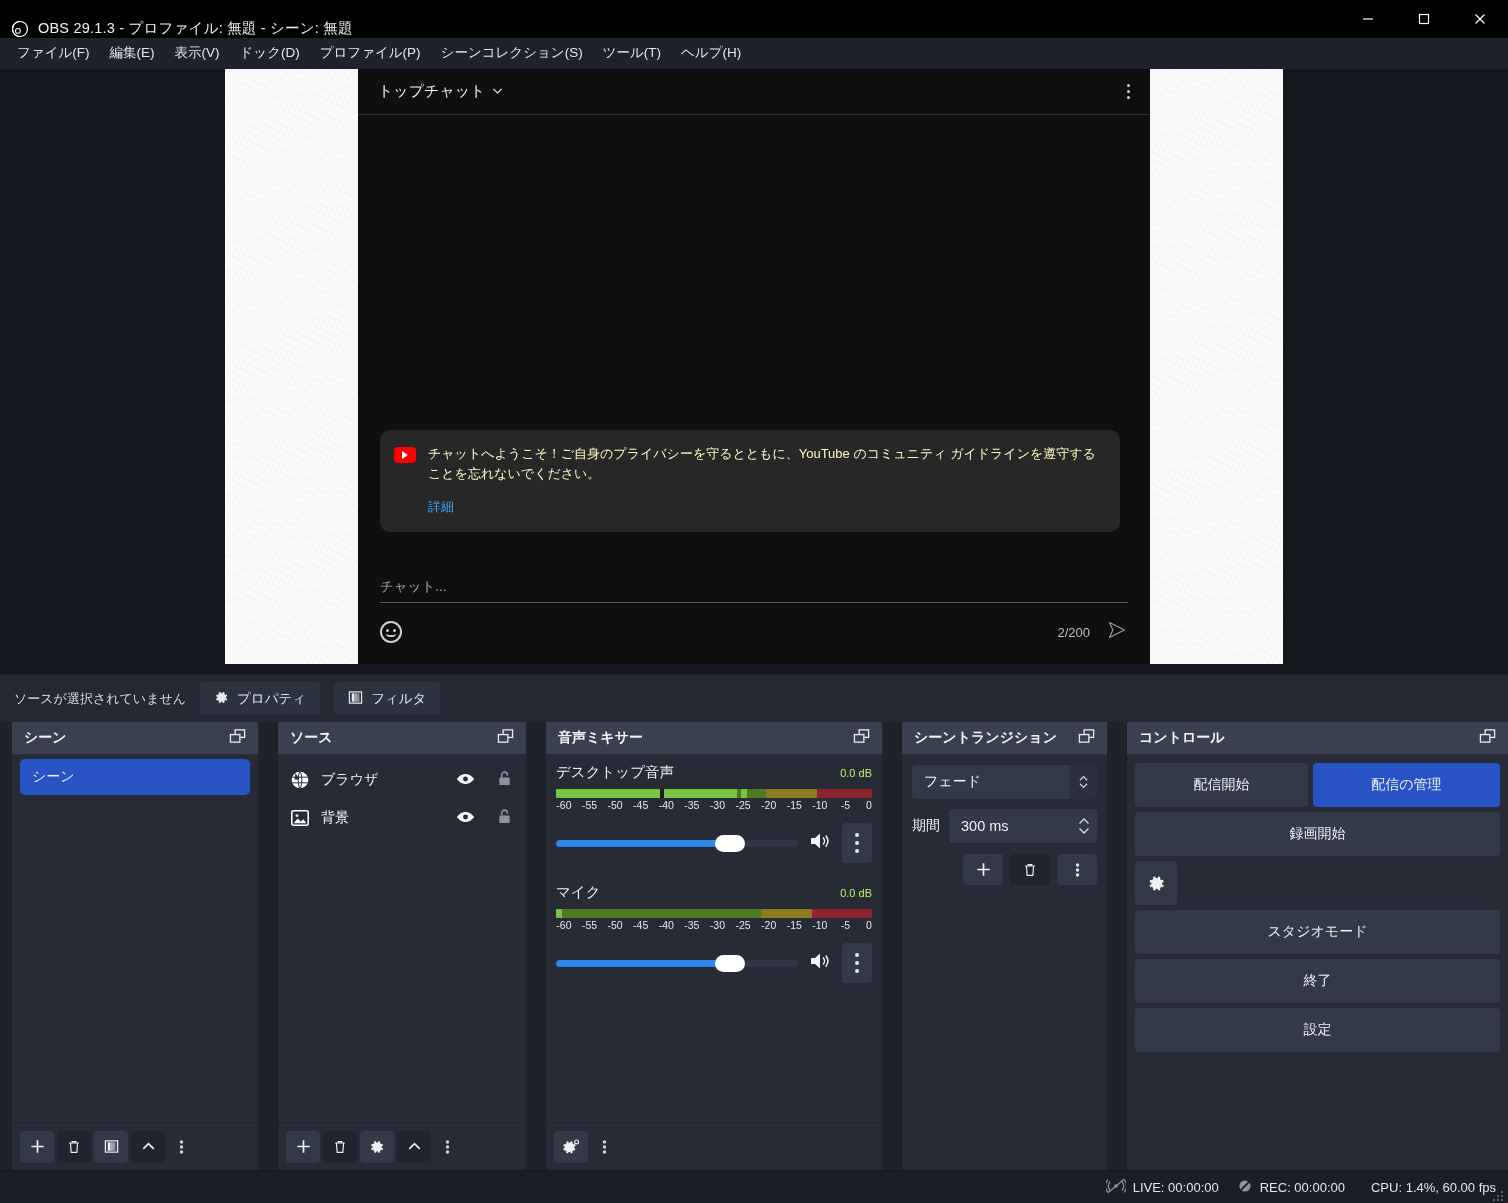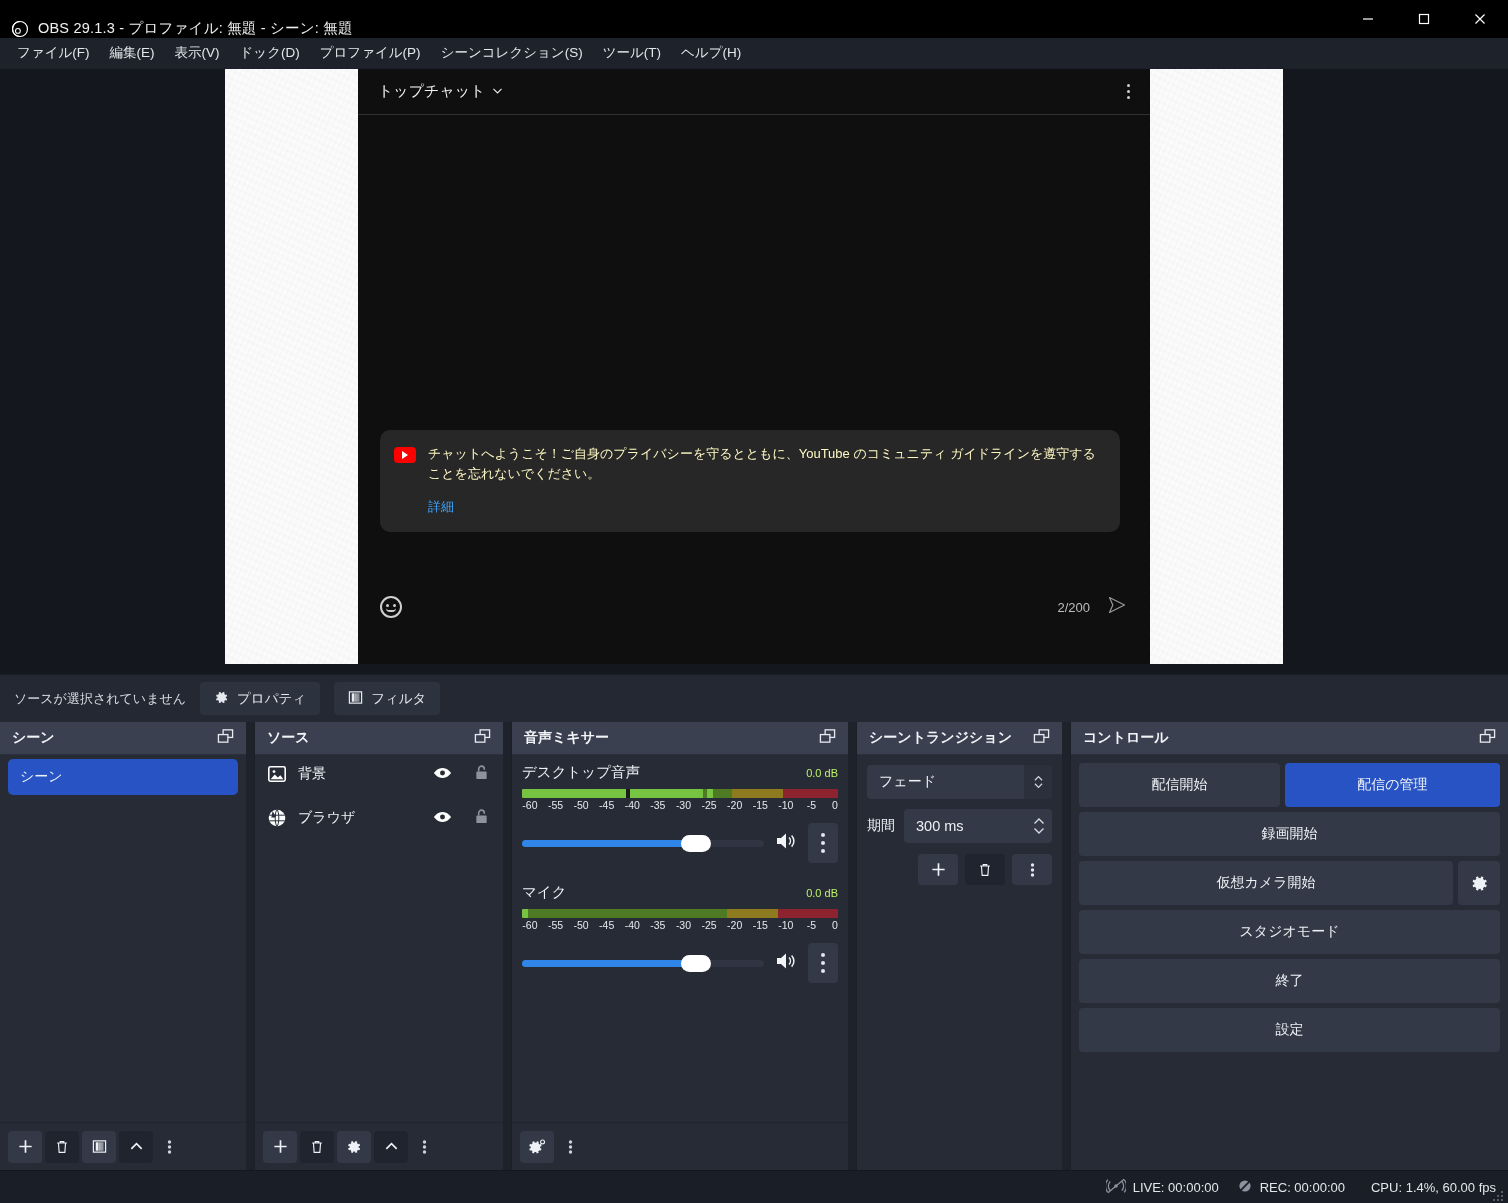--- a/index.html
+++ b/index.html
@@ -104,21 +104,21 @@
     flex: 0 0 48px; background: #232833; display: flex; align-items: center;
     padding: 0 14px; border-top: 1px solid #1a1e26;
   }
   .srcbar-note { font-size: 13px; color: #d9dde3; }
   .tbbtn {
     height: 33px; background: #2c323e; border-radius: 4px; display: flex; align-items: center;
     gap: 8px; padding: 0 14px; font-size: 13.5px; color: #e6e9ee; margin-left: 14px;
   }
 
   
-  .docks { flex: 1 1 auto; display: flex; gap: 8px; padding: 0 0 0 0; background:#1e222b; min-height:0; }
+  .docks { flex: 1 1 auto; display: flex; gap: 19px; padding: 0 0 0 12px; background:#1e222b; min-height:0; }
   .dock { background: #262b36; display: flex; flex-direction: column; min-height: 0; position: relative; }
   .dock + .dock { border-left: 1px solid #1b1f27; }
   .dock-head {
     height: 33px; flex: 0 0 33px; display: flex; align-items: center;
     padding: 0 12px; background: #3a4050; border-bottom: 1px solid #2a2f3b;
   }
   .dock-title { font-size: 14px; font-weight: 700; color: #f2f4f7; }
   .float-ic { margin-left: auto; }
   .dock-body { flex: 1 1 auto; overflow: hidden; min-height: 0; }
   .dock-foot {
@@ -287,20 +287,21 @@
           <div class="notice">
             <span class="yt-badge"></span>
             <div>
               <div class="notice-text">チャットへようこそ！ご自身のプライバシーを守るとともに、YouTube のコミュニティ ガイドラインを遵守することを忘れないでください。</div>
               <a class="notice-link">詳細</a>
             </div>
           </div>
         </div>
 
         <div class="chat-foot">
+          <div class="chat-input-line">チャット...</div>
           <div class="chat-actions">
             <span class="emoji">
                 <i></i>
               </span>
             <span class="counter">2/200</span>
             <span class="send">
               <svg width="22" height="20" viewBox="0 0 24 24">
                   <path d="M3 3l18 9-18 9 4-9z" fill="none" stroke="#9a9a9a" stroke-width="1.4" stroke-linejoin="round"></path>
                 </svg>
             </span>
@@ -385,20 +386,42 @@
       <div class="dock-head">
         <span class="dock-title">ソース</span>
         <span class="float-ic">
           <svg width="17" height="16" viewBox="0 0 18 16">
               <rect x="6.5" y="1.5" width="10" height="8" fill="none" stroke="#e6e9ee" stroke-width="1.4"></rect>
               <rect x="1.5" y="6.5" width="10" height="8" fill="#3a4050" stroke="#e6e9ee" stroke-width="1.4"></rect>
             </svg>
         </span>
       </div>
       <div class="dock-body">
+        <div class="src-item" style="margin-top:6px">
+          <span class="src-ic">
+            <svg width="20" height="20" viewBox="0 0 20 20">
+                <circle cx="10" cy="10" r="8.3" fill="#ffffff"></circle>
+                <path d="M10 1.7c2.4 2 2.4 14.6 0 16.6M10 1.7c-2.4 2-2.4 14.6 0 16.6M2.2 7.2h15.6M2.2 12.8h15.6" fill="none" stroke="#2a2f3b" stroke-width="1"></path>
+                <path d="M5.5 3.2c1.6 1 1.2 3.2 2.8 3.6 1.6.4.6 2.4-.6 2.8-1.2.4-2.4-.6-3.4.4" fill="#2a2f3b"></path>
+              </svg>
+          </span>
+          <span class="src-name">ブラウザ</span>
+          <span class="src-eye">
+            <svg width="19" height="14" viewBox="0 0 20 14">
+                <path d="M1 7s3.4-5.2 9-5.2S19 7 19 7s-3.4 5.2-9 5.2S1 7 1 7z" fill="#ffffff"></path>
+                <circle cx="10" cy="7" r="2.6" fill="#262b36"></circle>
+              </svg>
+          </span>
+          <span>
+            <svg width="15" height="17" viewBox="0 0 16 18">
+                <rect x="2.5" y="8" width="11" height="8" rx="1" fill="#8d939e"></rect>
+                <path d="M5 8V5.2A3 3 0 0 1 11 5.2V6" fill="none" stroke="#8d939e" stroke-width="1.7"></path>
+              </svg>
+          </span>
+        </div>
         <div class="src-item">
           <span class="src-ic">
             <svg width="20" height="20" viewBox="0 0 20 20">
                 <rect x="1.8" y="2.8" width="16.4" height="14.4" rx="1.6" fill="none" stroke="#ffffff" stroke-width="1.6"></rect>
                 <circle cx="7" cy="7.6" r="1.4" fill="#ffffff"></circle>
                 <path d="M3.6 15.2l4.2-4.6 3 3 2.6-2.4 3 4z" fill="#ffffff"></path>
               </svg>
           </span>
           <span class="src-name">背景</span>
           <span class="src-eye">
@@ -407,42 +430,20 @@
                 <circle cx="10" cy="7" r="2.6" fill="#262b36"></circle>
               </svg>
           </span>
           <span>
             <svg width="15" height="17" viewBox="0 0 16 18">
                 <rect x="2.5" y="8" width="11" height="8" rx="1" fill="#8d939e"></rect>
                 <path d="M5 8V5.2A3 3 0 0 1 11 5.2V6" fill="none" stroke="#8d939e" stroke-width="1.7"></path>
               </svg>
           </span>
         </div>
-        <div class="src-item" style="margin-top:6px">
-          <span class="src-ic">
-            <svg width="20" height="20" viewBox="0 0 20 20">
-                <circle cx="10" cy="10" r="8.3" fill="#ffffff"></circle>
-                <path d="M10 1.7c2.4 2 2.4 14.6 0 16.6M10 1.7c-2.4 2-2.4 14.6 0 16.6M2.2 7.2h15.6M2.2 12.8h15.6" fill="none" stroke="#2a2f3b" stroke-width="1"></path>
-                <path d="M5.5 3.2c1.6 1 1.2 3.2 2.8 3.6 1.6.4.6 2.4-.6 2.8-1.2.4-2.4-.6-3.4.4" fill="#2a2f3b"></path>
-              </svg>
-          </span>
-          <span class="src-name">ブラウザ</span>
-          <span class="src-eye">
-            <svg width="19" height="14" viewBox="0 0 20 14">
-                <path d="M1 7s3.4-5.2 9-5.2S19 7 19 7s-3.4 5.2-9 5.2S1 7 1 7z" fill="#ffffff"></path>
-                <circle cx="10" cy="7" r="2.6" fill="#262b36"></circle>
-              </svg>
-          </span>
-          <span>
-            <svg width="15" height="17" viewBox="0 0 16 18">
-                <rect x="2.5" y="8" width="11" height="8" rx="1" fill="#8d939e"></rect>
-                <path d="M5 8V5.2A3 3 0 0 1 11 5.2V6" fill="none" stroke="#8d939e" stroke-width="1.7"></path>
-              </svg>
-          </span>
-        </div>
       </div>
       <div class="dock-foot">
         <div class="ftbtn">
           <svg width="17" height="17" viewBox="0 0 18 18">
               <path d="M9 2.5v13M2.5 9h13" stroke="#eef1f5" stroke-width="1.8"></path>
             </svg>
         </div>
         <div class="ftbtn dark">
           <svg width="16" height="16" viewBox="0 0 18 18">
               <path d="M3.5 4.5h11M7 4.5V3h4v1.5M5 4.5l.8 10.5h6.4L13 4.5" fill="none" stroke="#eef1f5" stroke-width="1.3"></path>
@@ -662,21 +663,20 @@
         </span>
       </div>
       <div class="dock-body">
         <div class="ctl">
           <div class="ctl-row">
             <div class="ctl-btn">配信開始</div>
             <div class="ctl-btn primary">配信の管理</div>
           </div>
           <div class="ctl-btn">録画開始</div>
           <div class="ctl-row">
-            <div class="ctl-btn">仮想カメラ開始</div>
             <div class="ctl-gear">
               <svg width="19" height="19" viewBox="0 0 24 24">
                   <path fill="#eef1f5" d="M12 8.5A3.5 3.5 0 1 0 12 15.5 3.5 3.5 0 1 0 12 8.5zM20.5 13.6l-1.6-.3a7 7 0 0 0 0-2.6l1.6-.3a.7.7 0 0 0 .5-.9l-.5-1.7a.7.7 0 0 0-.9-.5l-1.5.6a7 7 0 0 0-1.8-1.8l.6-1.5a.7.7 0 0 0-.5-.9l-1.7-.5a.7.7 0 0 0-.9.5l-.3 1.6a7 7 0 0 0-2.6 0l-.3-1.6a.7.7 0 0 0-.9-.5l-1.7.5a.7.7 0 0 0-.5.9l.6 1.5a7 7 0 0 0-1.8 1.8l-1.5-.6a.7.7 0 0 0-.9.5l-.5 1.7a.7.7 0 0 0 .5.9l1.6.3a7 7 0 0 0 0 2.6l-1.6.3a.7.7 0 0 0-.5.9l.5 1.7a.7.7 0 0 0 .9.5l1.5-.6a7 7 0 0 0 1.8 1.8l-.6 1.5a.7.7 0 0 0 .5.9l1.7.5a.7.7 0 0 0 .9-.5l.3-1.6a7 7 0 0 0 2.6 0l.3 1.6a.7.7 0 0 0 .9.5l1.7-.5a.7.7 0 0 0 .5-.9l-.6-1.5a7 7 0 0 0 1.8-1.8l1.5.6a.7.7 0 0 0 .9-.5l.5-1.7a.7.7 0 0 0-.5-.9z"></path>
                 </svg>
             </div>
           </div>
           <div class="ctl-btn">スタジオモード</div>
           <div class="ctl-btn">終了</div>
           <div class="ctl-btn">設定</div>
         </div>

